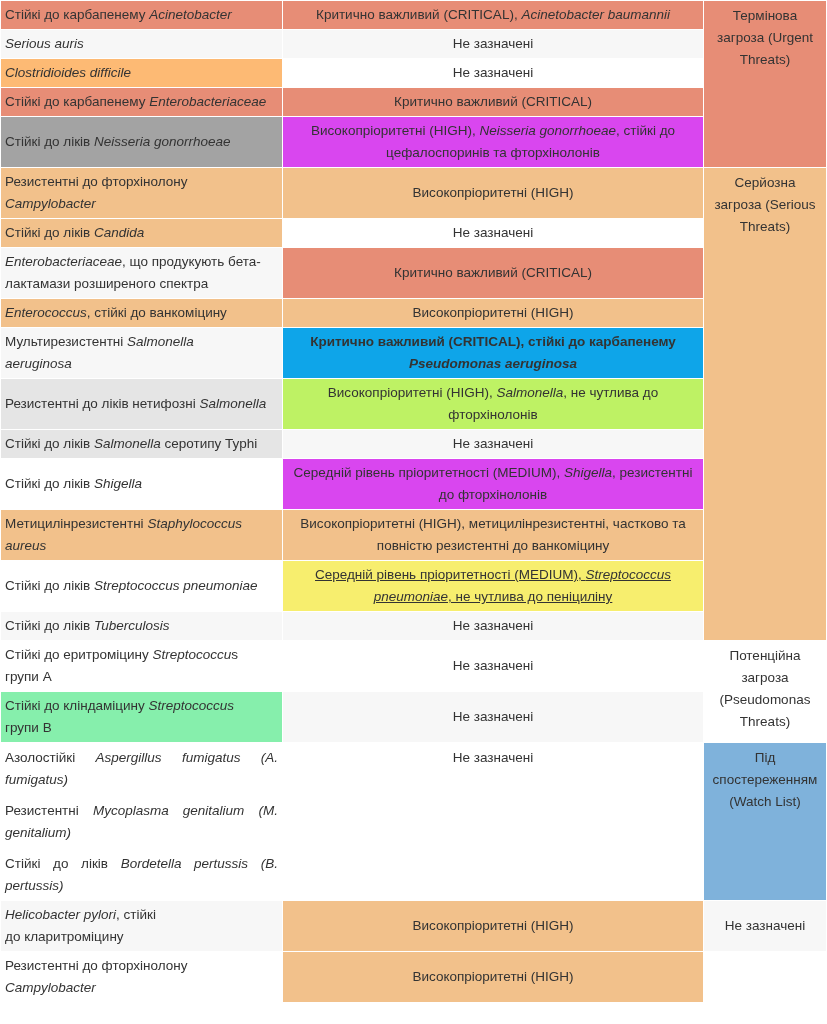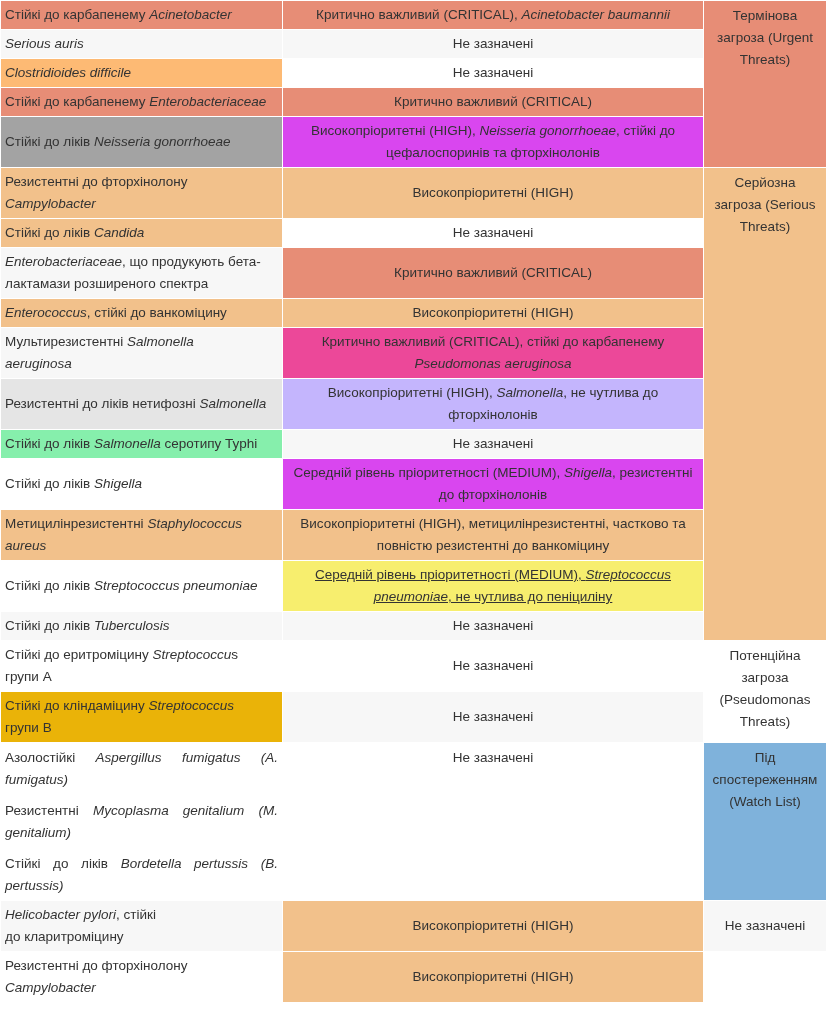--- a/index.html
+++ b/index.html
@@ -123,34 +123,34 @@
             <p class="para"><i>Enterococcus</i><span>, стійкі до ванкоміцину</span></p>
           </td>
           <td class="col-priority" style="background-color: rgb(242, 193, 139);">
             <p class="para"><span>Високопріоритетні (HIGH)</span></p>
           </td>
         </tr>
         <tr>
           <td class="col-pathogen" style="background-color: rgb(247, 247, 247);">
             <p class="para"><span>Мультирезистентні </span><i>Salmonella</i><br><i>aeruginosa</i></p>
           </td>
-          <td class="col-priority" style="background-color: #ec4899;">
+          <td class="col-priority" style="background-color: #0ea5e9; font-weight: bold;">
             <p class="para"><span>Критично важливий (CRITICAL), стійкі до карбапенему </span><i>Pseudomonas aeruginosa</i></p>
           </td>
         </tr>
         <tr>
           <td class="col-pathogen" style="background-color: #e5e5e5;">
             <p class="para"><span>Резистентні до ліків нетифозні </span><i>Salmonella</i></p>
           </td>
-          <td class="col-priority" style="background-color: #c4b5fd;">
+          <td class="col-priority" style="background-color: #bef264;">
             <p class="para"><span>Високопріоритетні (HIGH), </span><i>Salmonella</i><span>, не чутлива до фторхінолонів</span></p>
           </td>
         </tr>
         <tr>
-          <td class="col-pathogen" style="background-color: #86efac;">
+          <td class="col-pathogen" style="background-color: #e5e5e5;">
             <p class="para"><span>Стійкі до ліків </span><i>Salmonella</i><span> серотипу Typhi</span></p>
           </td>
           <td class="col-priority" style="background-color: rgb(247, 247, 247);">
             <p class="para"><span>Не зазначені</span></p>
           </td>
         </tr>
         <tr>
           <td class="col-pathogen" style="background-color: rgb(255, 255, 255);">
             <p class="para"><span>Стійкі до ліків </span><i>Shigella</i></p>
           </td>
@@ -187,21 +187,21 @@
             <p class="para"><span>Стійкі до еритроміцину </span><i>Streptococcu</i><span>s</span><br><span>групи A</span></p>
           </td>
           <td class="col-priority" style="background-color: rgb(255, 255, 255);">
             <p class="para"><span>Не зазначені</span></p>
           </td>
           <td class="col-threat vtop" rowspan="2" style="background-color: rgb(255, 255, 255);">
             <p class="para"><span>Потенційна загроза (Pseudomonas Threats)</span></p>
           </td>
         </tr>
         <tr>
-          <td class="col-pathogen" style="background-color: #eab308;">
+          <td class="col-pathogen" style="background-color: #86efac;">
             <p class="para"><span>Стійкі до кліндаміцину </span><i>Streptococcus</i><br><span>групи B</span></p>
           </td>
           <td class="col-priority" style="background-color: rgb(247, 247, 247);">
             <p class="para"><span>Не зазначені</span></p>
           </td>
         </tr>
         <tr>
           <td class="col-pathogen vtop just" style="background-color: rgb(255, 255, 255);">
             <p class="para"><span>Азолостійкі </span><i>Aspergillus fumigatus (A. fumigatus)</i></p>
             <p class="para"><span>Резистентні </span><i>Mycoplasma genitalium (M. genitalium)</i></p>

